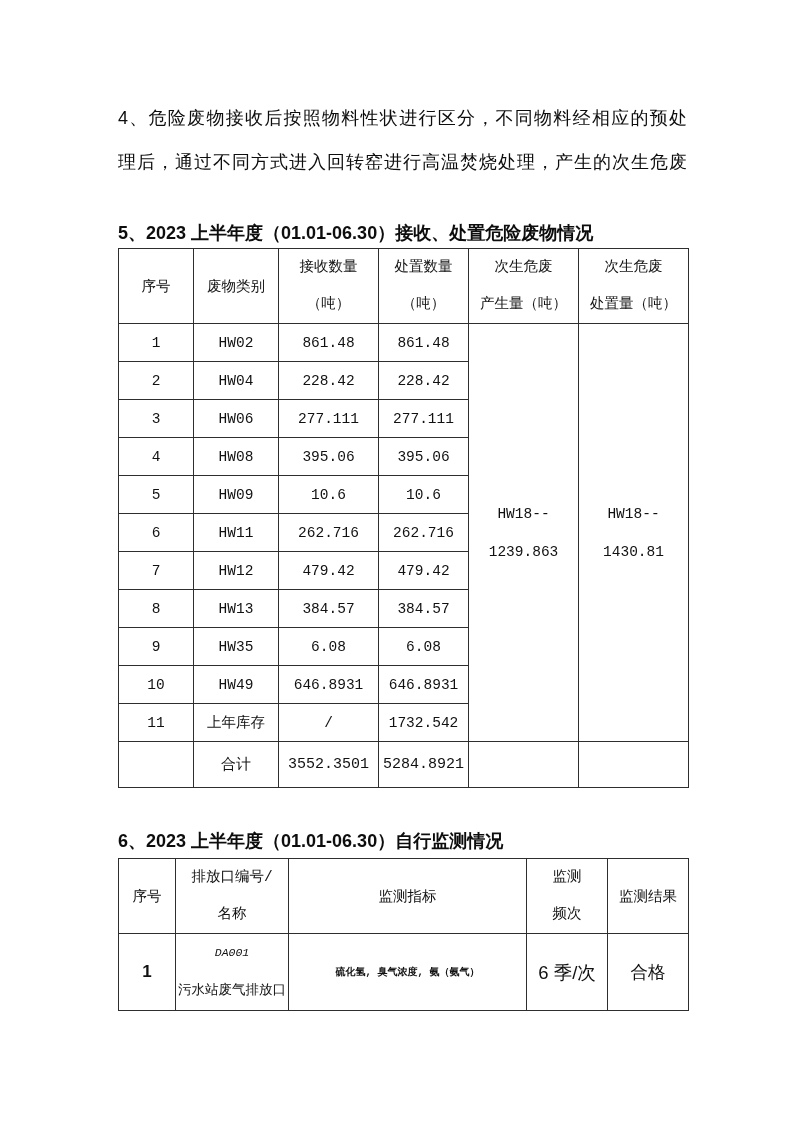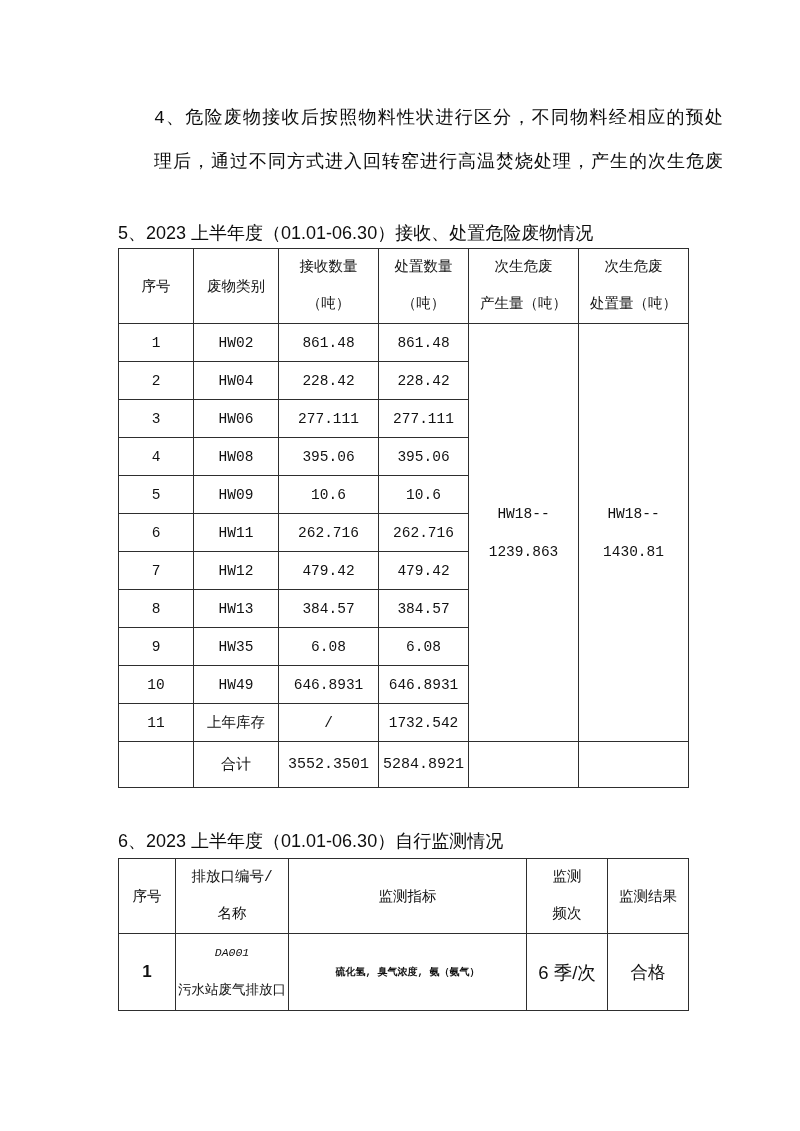--- a/index.html
+++ b/index.html
@@ -12,31 +12,31 @@
   }
   .page {
     position: absolute; top: 0; left: 0;
     width: 800px; height: 1131px;
     background: #ffffff; overflow: hidden;
   }
 
   
   .para {
     position: absolute; left: 118px; top: 97px; width: 569px;
-    font-family: Liberation Mono, monospace;
-    font-size: 18px; line-height: 43.5px; color: #0d0d0d; margin-left: 36px;
+    font-family: Liberation Sans, sans-serif;
+    font-size: 18px; line-height: 43.5px; color: #0d0d0d;
   }
   .para .jline { text-align: justify; text-align-last: justify; }
   .para .lline { text-align: left; }
 
   
   .heading {
     position: absolute; left: 118px;
     font-family: "Liberation Sans", "Liberation Serif", serif;
-    font-size: 18px; font-weight: normal; white-space: nowrap;
+    font-size: 18px; font-weight: bold; white-space: nowrap;
     line-height: 30px; color: #0d0d0d;
   }
   #heading5 { top: 218px; }
   #heading6 { top: 826px; }
 
   
   table.doc-table {
     position: absolute; left: 118px;
     border-collapse: collapse; table-layout: fixed;
     background: #fff;

